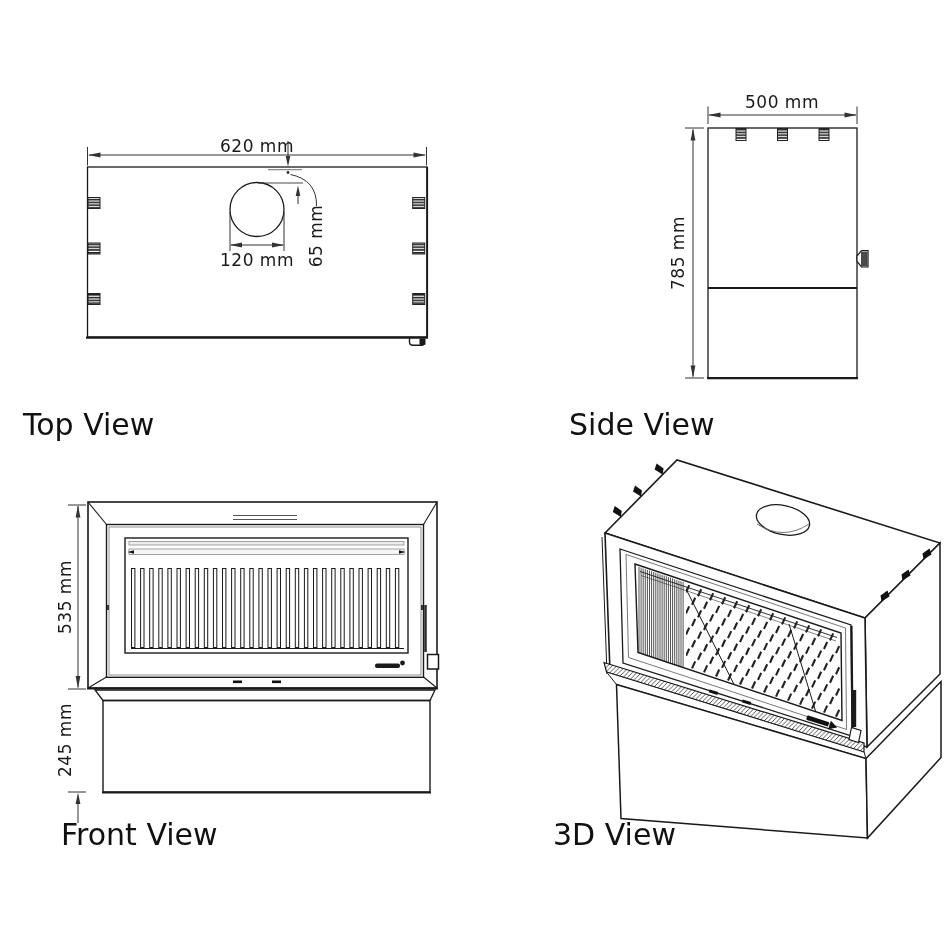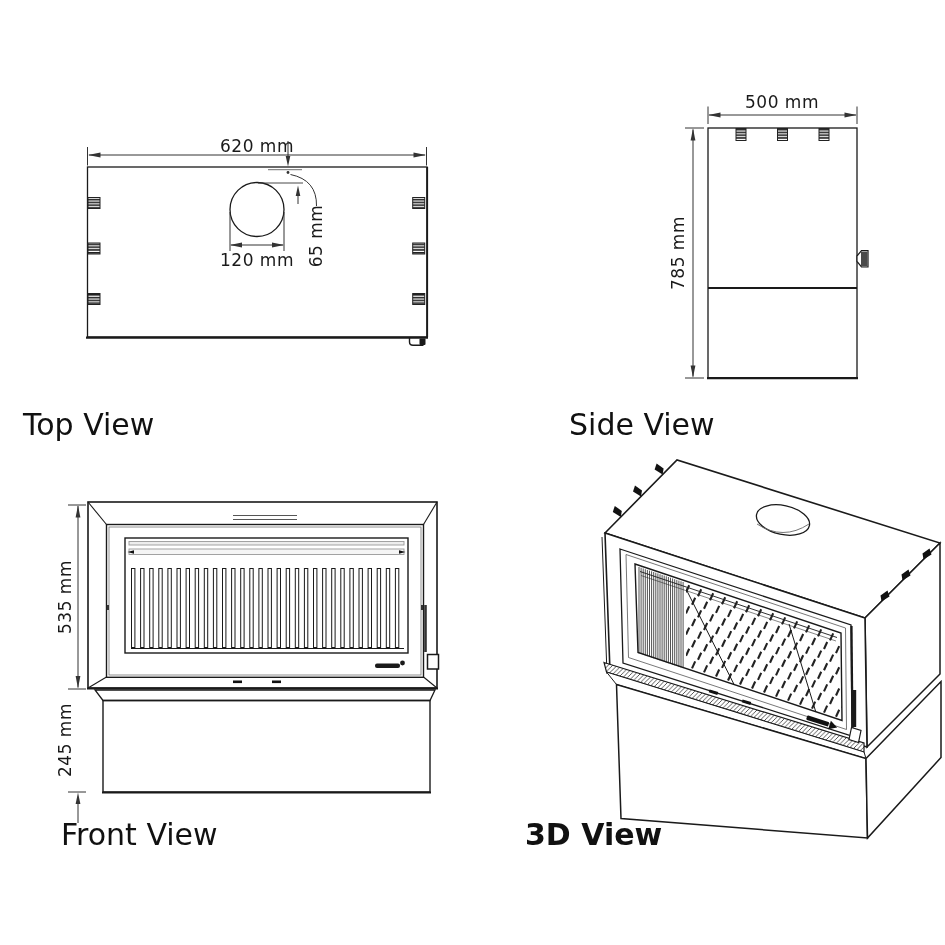--- a/index.html
+++ b/index.html
@@ -384,14 +384,14 @@
   <div class="dim" style="left:257px;top:260px;">120 mm</div>
   <div class="dim vert" style="left:316px;top:236px;">65 mm</div>
   <div class="dim" style="left:782px;top:102px;">500 mm</div>
   <div class="dim vert" style="left:678px;top:253px;">785 mm</div>
   <div class="dim vert" style="left:65px;top:597px;">535 mm</div>
   <div class="dim vert" style="left:65px;top:740px;">245 mm</div>
 
   <div class="viewlbl" style="left:23px;top:407px;">Top View</div>
   <div class="viewlbl" style="left:569px;top:407px;">Side View</div>
   <div class="viewlbl" style="left:23px;top:817px;margin-left:38px;">Front View</div>
-  <div class="viewlbl" style="left:525px;top:817px;font-weight:bold;">3D View</div>
+  <div class="viewlbl" style="left:553px;top:817px;">3D View</div>
 </div>
 
 </body></html>

